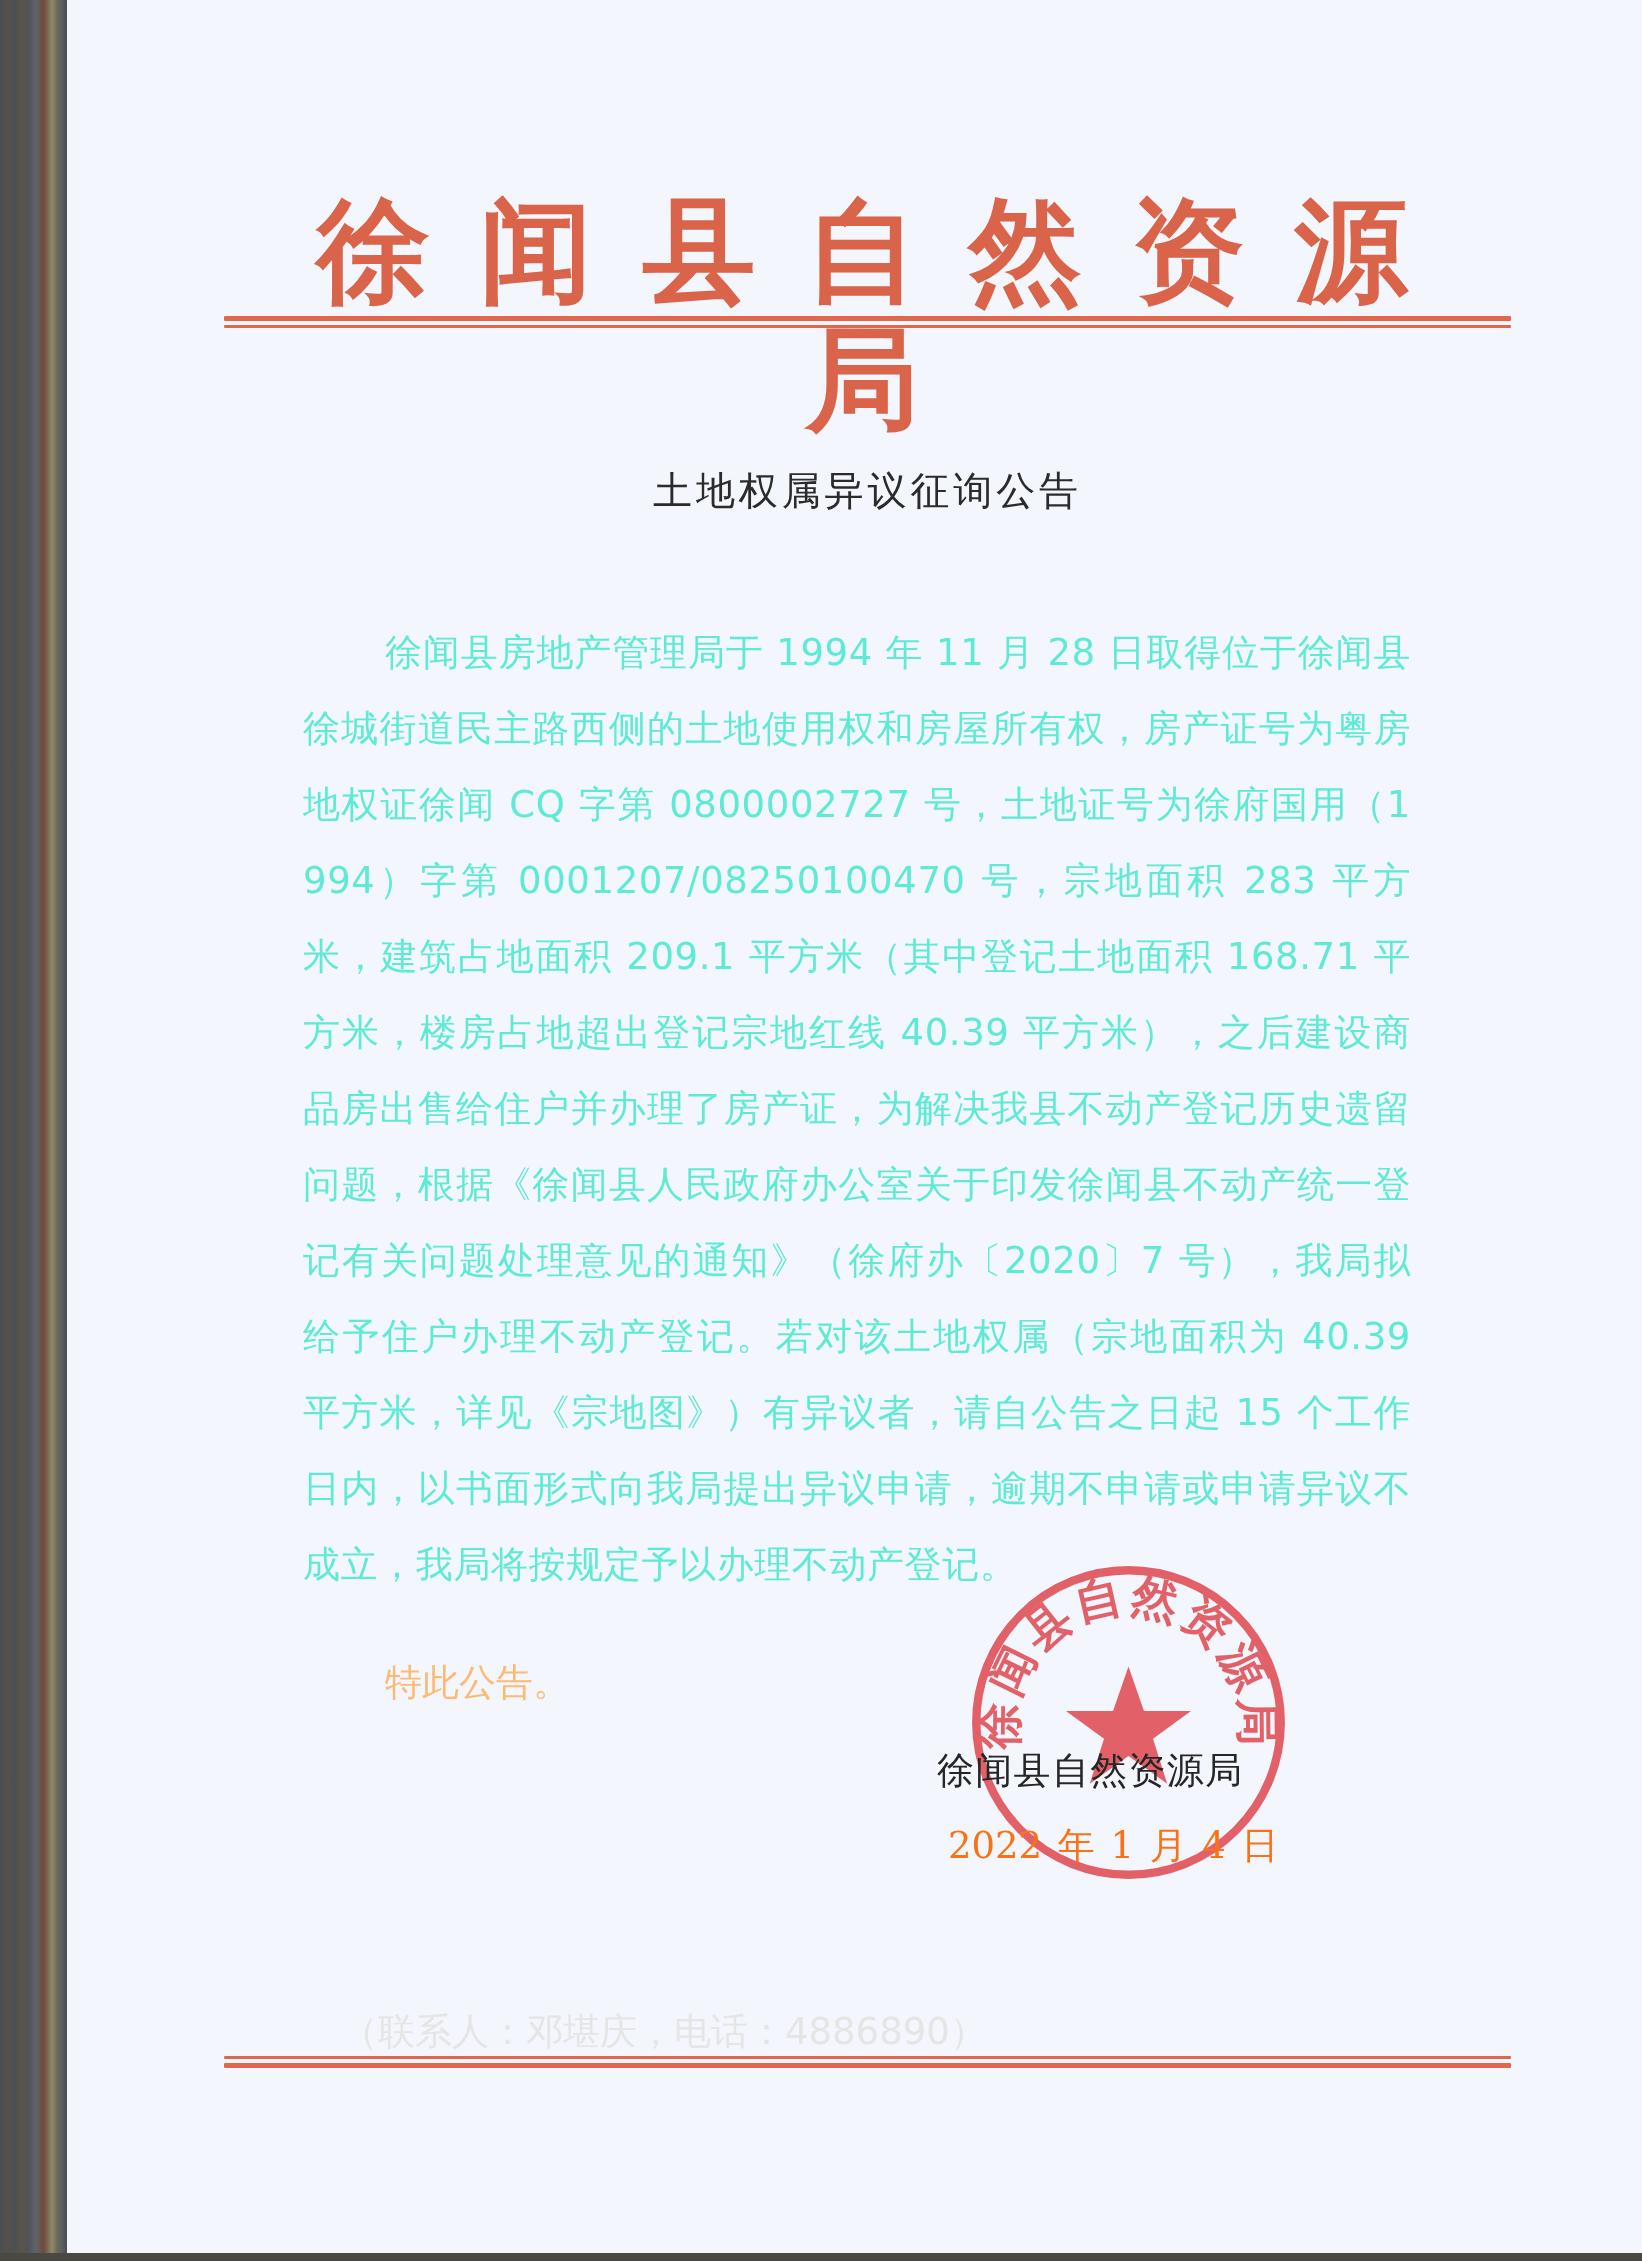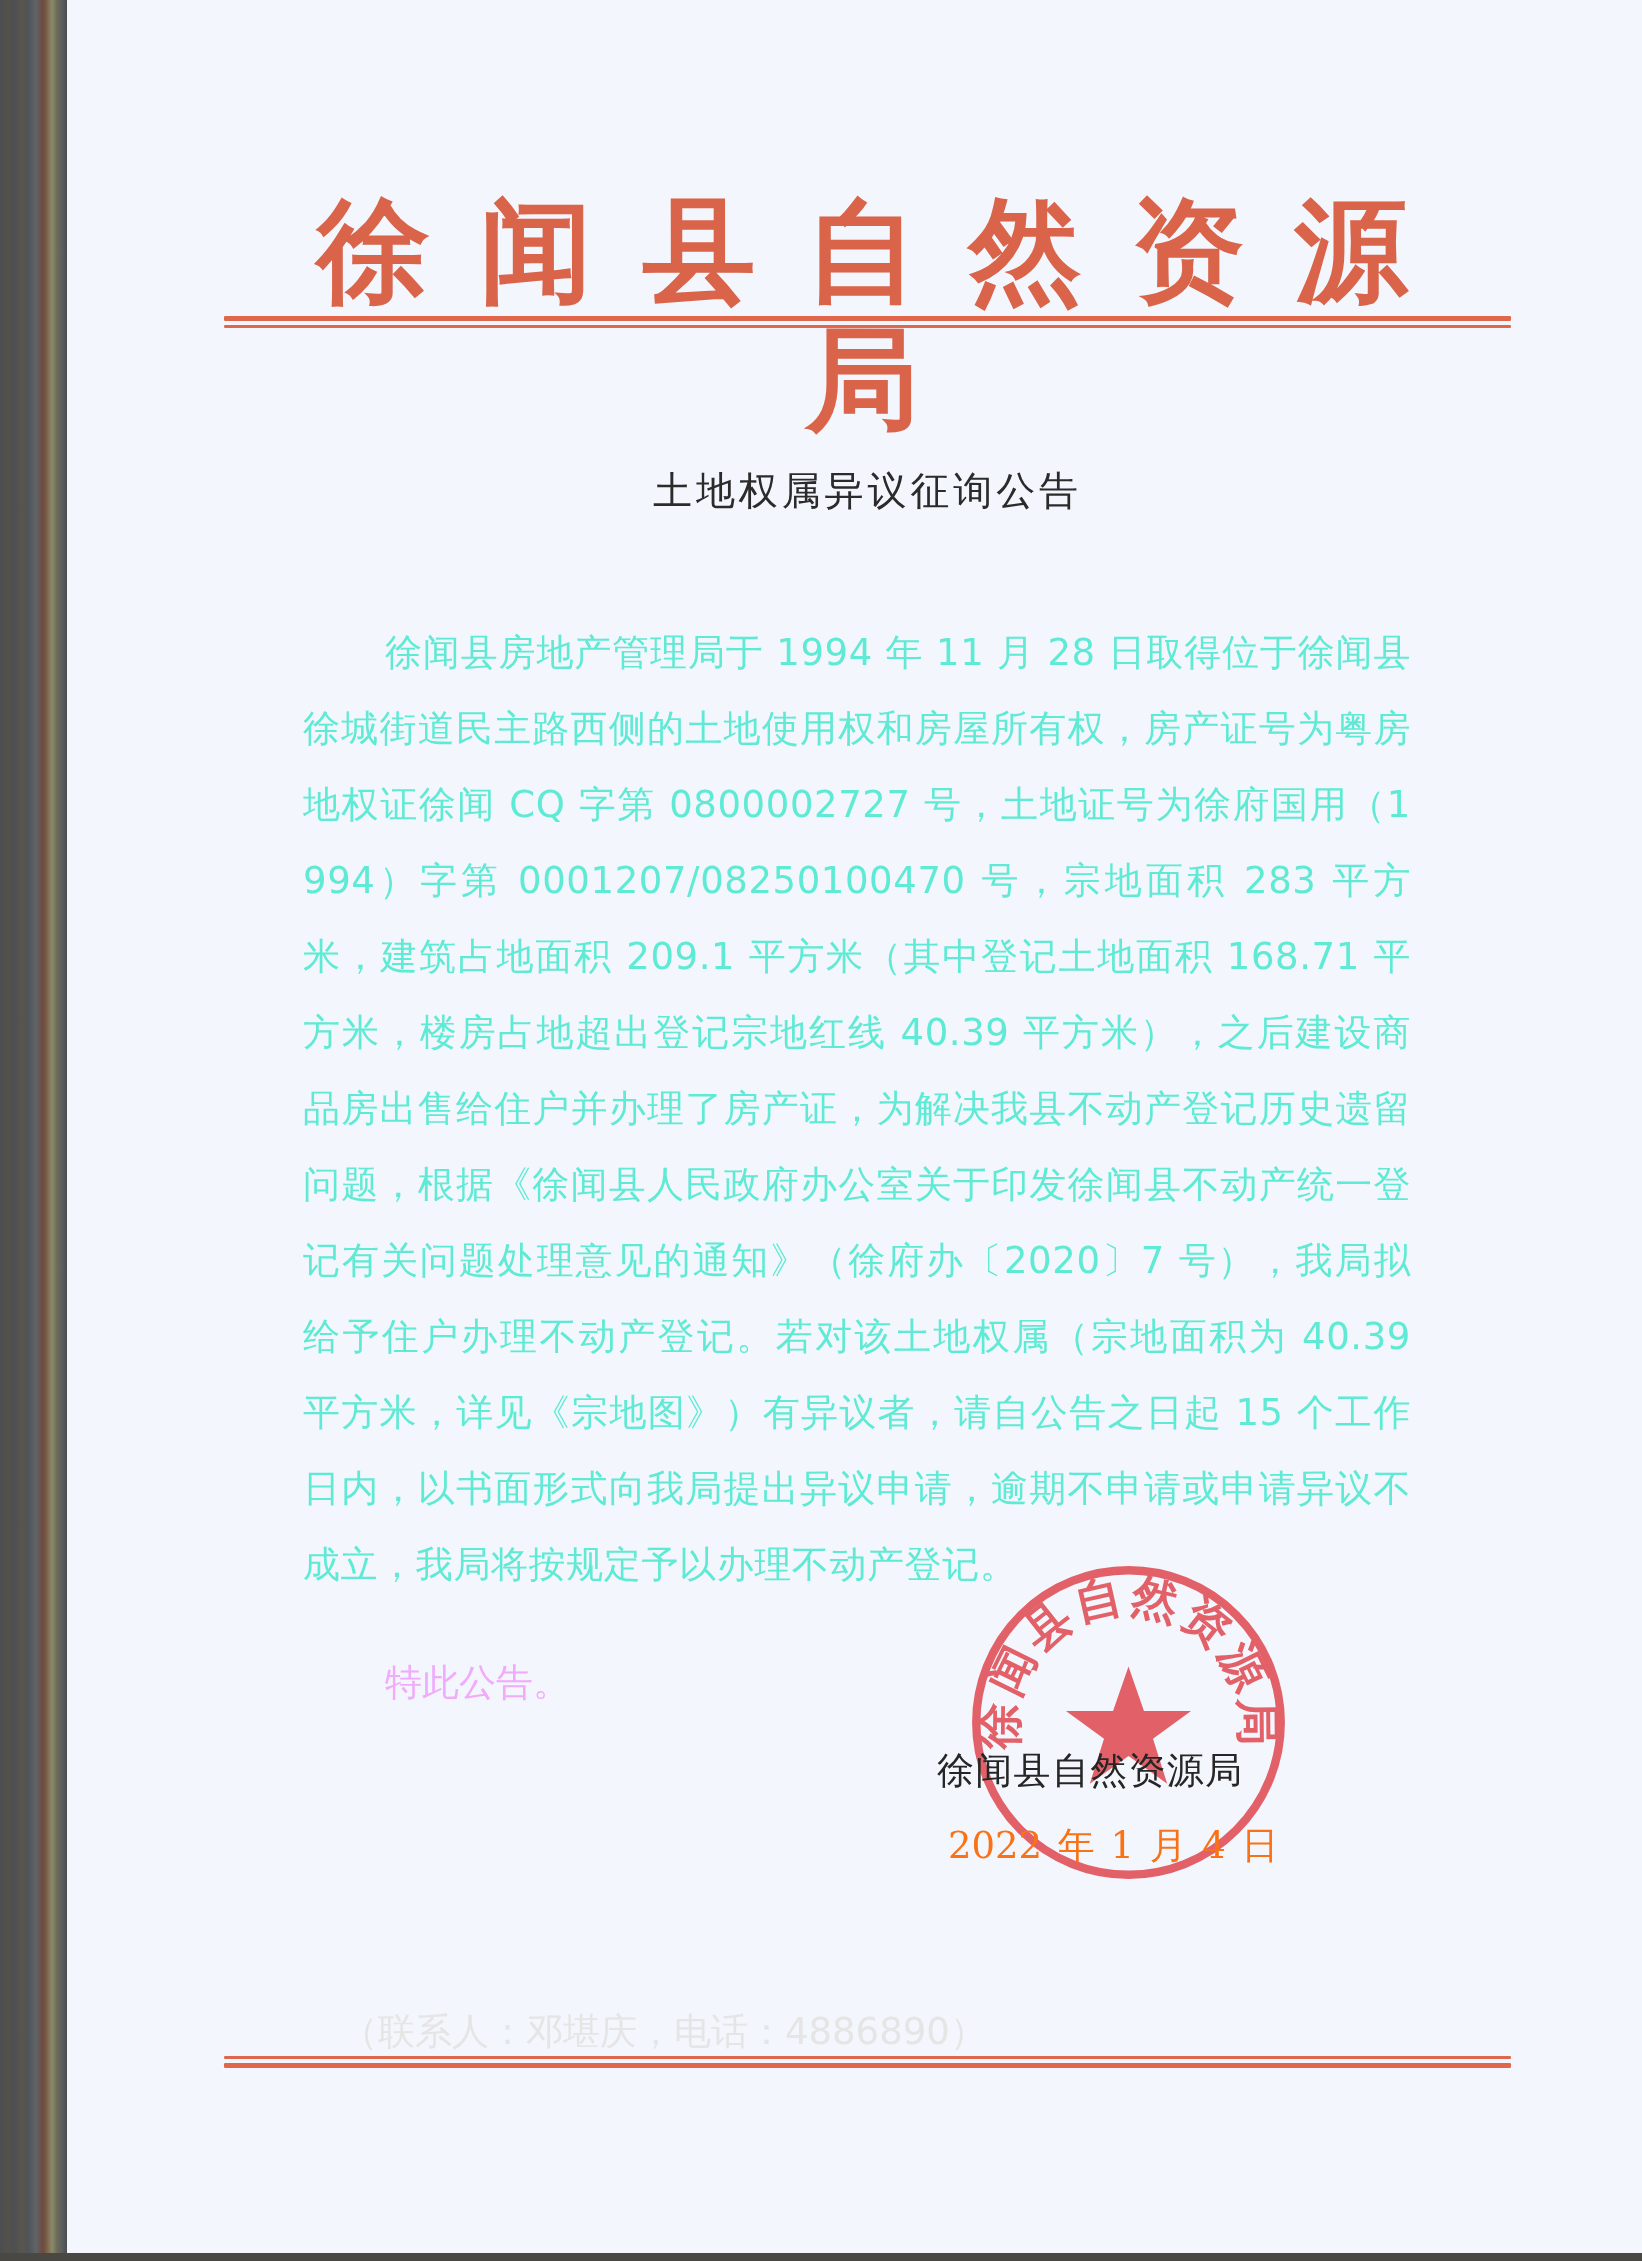--- a/index.html
+++ b/index.html
@@ -83,21 +83,21 @@
       line-height: 76px;
       text-align: justify;
       text-indent: 82px;
       letter-spacing: 0.6px;
       margin: 0;
       word-break: break-all;
     }
     .closing {
       position: absolute;
       left: 385px; top: 1657px;
-      color: #f0abfc;
+      color: #fdba74;
       font-family: "DejaVu Sans", "Liberation Sans", sans-serif;
       font-size: 37px;
       line-height: 52px;
       margin: 0;
     }
     .signature {
       position: absolute;
       left: 937px; top: 1745px;
       color: #262626;
       font-family: "DejaVu Sans", "Liberation Sans", sans-serif;

